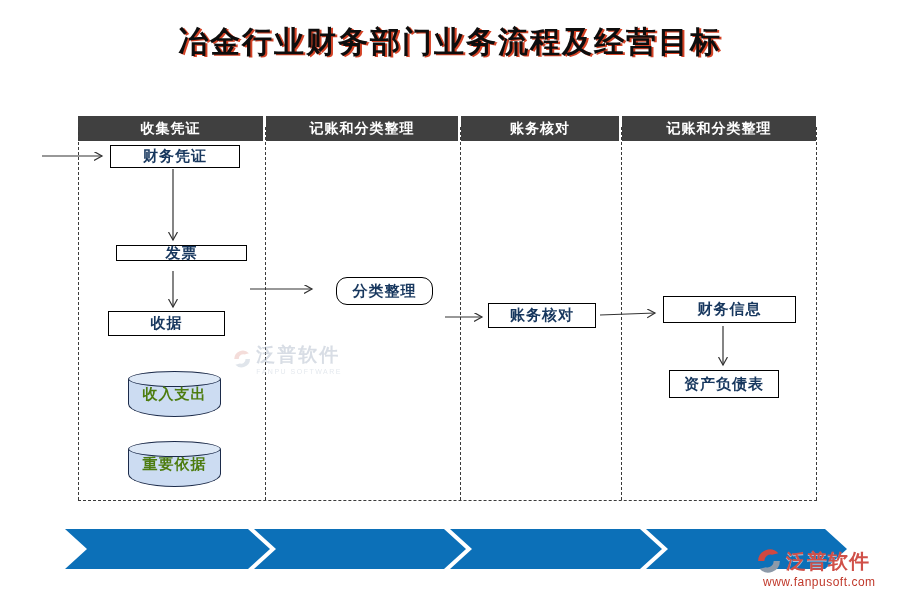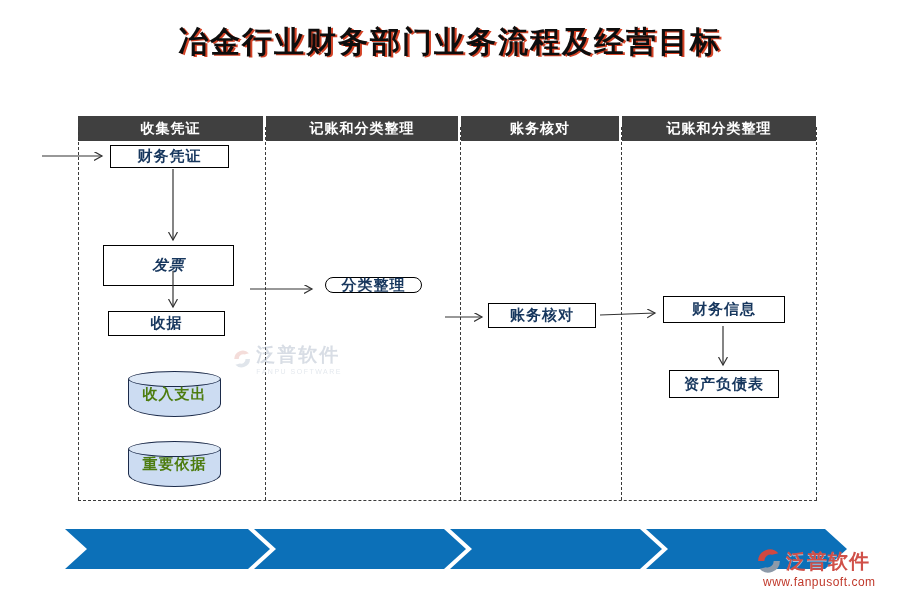--- a/index.html
+++ b/index.html
@@ -30,26 +30,26 @@
            border-left:1px dashed #3a3a3a; }
   .hdash { position:absolute; top:500px; left:78px; width:739px; height:0;
            border-top:1px dashed #3a3a3a; }
 
   .node {
     position:absolute; background:#ffffff; border:1px solid #000000;
     color:#17375e; font-weight:bold; font-size:15px;
     display:flex; align-items:center; justify-content:center;
     letter-spacing:1px; white-space:nowrap;
   }
-  #node-caiwu-pingzheng { left:110px; top:145px; width:119px; height:23px; border-width:1.5px; }
-  #node-fapiao          { left:103px; top:245px; width:131px; height:41px;font-style:italic; }
+  #node-caiwu-pingzheng { left:110px; top:145px; width:130px; height:23px; border-width:1.5px; }
+  #node-fapiao          { left:116px; top:245px; width:131px; height:16px; }
   #node-shouju          { left:108px; top:311px; width:117px; height:25px; }
-  #node-fenlei-zhengli  { left:325px; top:277px; width:97px;  height:16px;border-radius:11px; }
+  #node-fenlei-zhengli  { left:336px; top:277px; width:97px;  height:28px;border-radius:11px; }
   #node-zhangwu-hedui   { left:488px; top:303px; width:108px; height:25px; }
-  #node-caiwu-xinxi     { left:663px; top:296px; width:122px; height:27px; }
+  #node-caiwu-xinxi     { left:663px; top:296px; width:133px; height:27px; }
   #node-zichan-fuzhai   { left:669px; top:370px; width:110px; height:28px;text-align:right; }
 
   .cylinder { position:absolute; }
   #cyl-shouru   { left:128px; top:371px; width:93px; height:46px; }
   #cyl-zhongyao { left:128px; top:441px; width:93px; height:46px; }
   #cyl-lirun    { left:683px; top:411px; width:90px; height:46px; }
   .cyl-body {
     position:absolute; left:0; right:0; top:8px; bottom:0;
     background:#ccdcf2; border:1.5px solid #1c2b4a; border-top:none;
     border-radius:0 0 50% 50% / 0 0 34% 34%;

